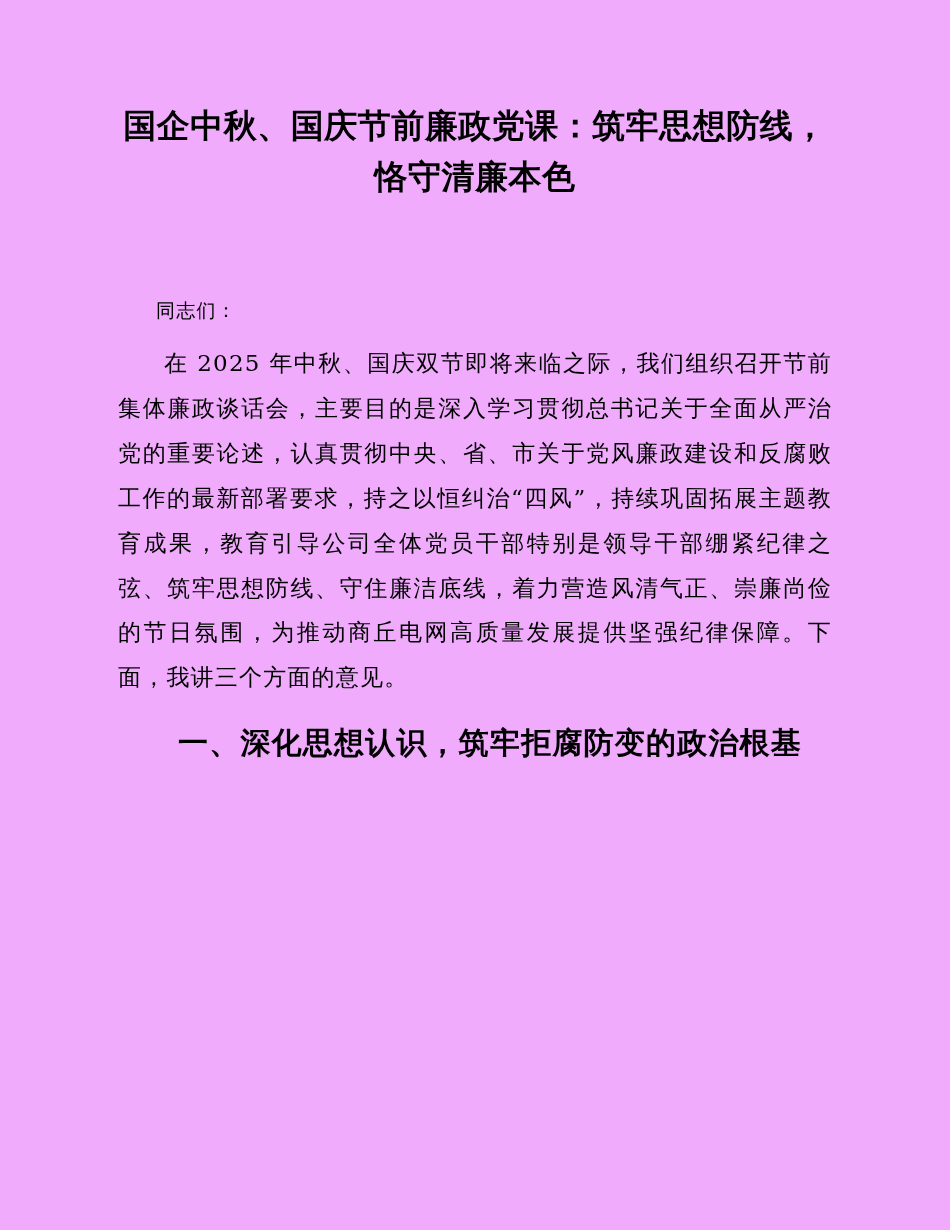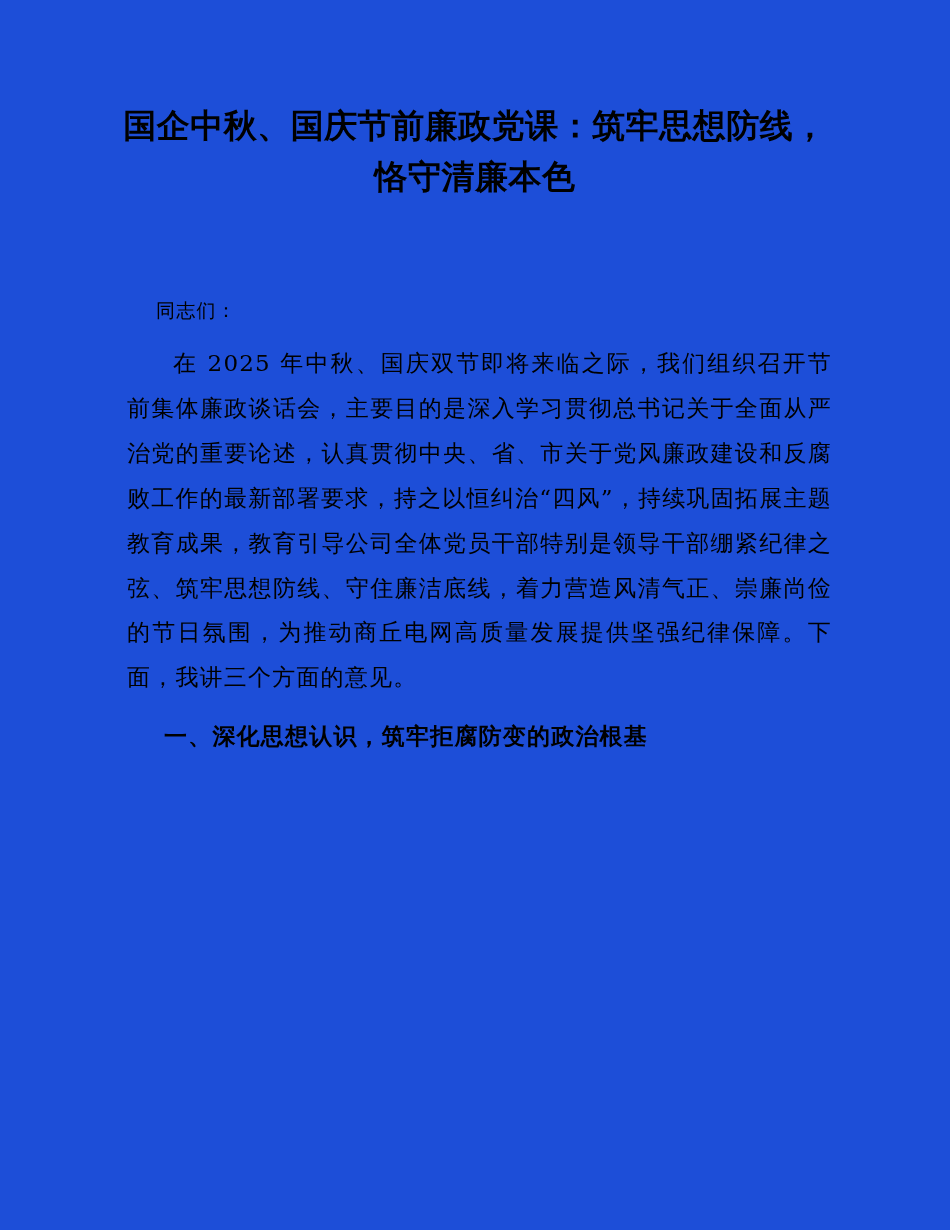--- a/index.html
+++ b/index.html
@@ -11,21 +11,21 @@
     width: 950px;
     height: 1230px;
     font-family: "DejaVu Serif", "Liberation Serif", serif;
     color: #000000;
     overflow: hidden;
   }
   .page {
     position: relative;
     width: 950px;
     height: 1230px;
-    background: #1d4ed8;
+    background: #f0abfc;
     box-sizing: border-box;
     padding: 100px 118px 0 118px;
   }
   .doc-title {
     font-size: 33px;
     font-weight: bold;
     line-height: 1.55;
     text-align: center;
     letter-spacing: 0.5px;
     margin: 0 0 18px 0;
@@ -38,27 +38,27 @@
     font-size: 19px;
     line-height: 1.95;
     text-indent: 2em;
     margin: 0 0 12px 0;
     letter-spacing: 1.2px;
   }
   .para {
     font-size: 23px;
     line-height: 1.95;
     text-indent: 2em;
-    margin: 0 0 4px 9px;
+    margin: 0 0 4px 0;
     letter-spacing: 1.2px;
     text-align: justify;
     text-justify: inter-ideograph;
   }
   .heading {
-    font-size: 23px;
+    font-size: 30px;
     font-weight: bold;
     line-height: 1.95;
     text-indent: 2em;
     margin: 14px 0 4px 0;
     letter-spacing: 1.2px;
   }
 </style>
 </head>
 <body>
 

